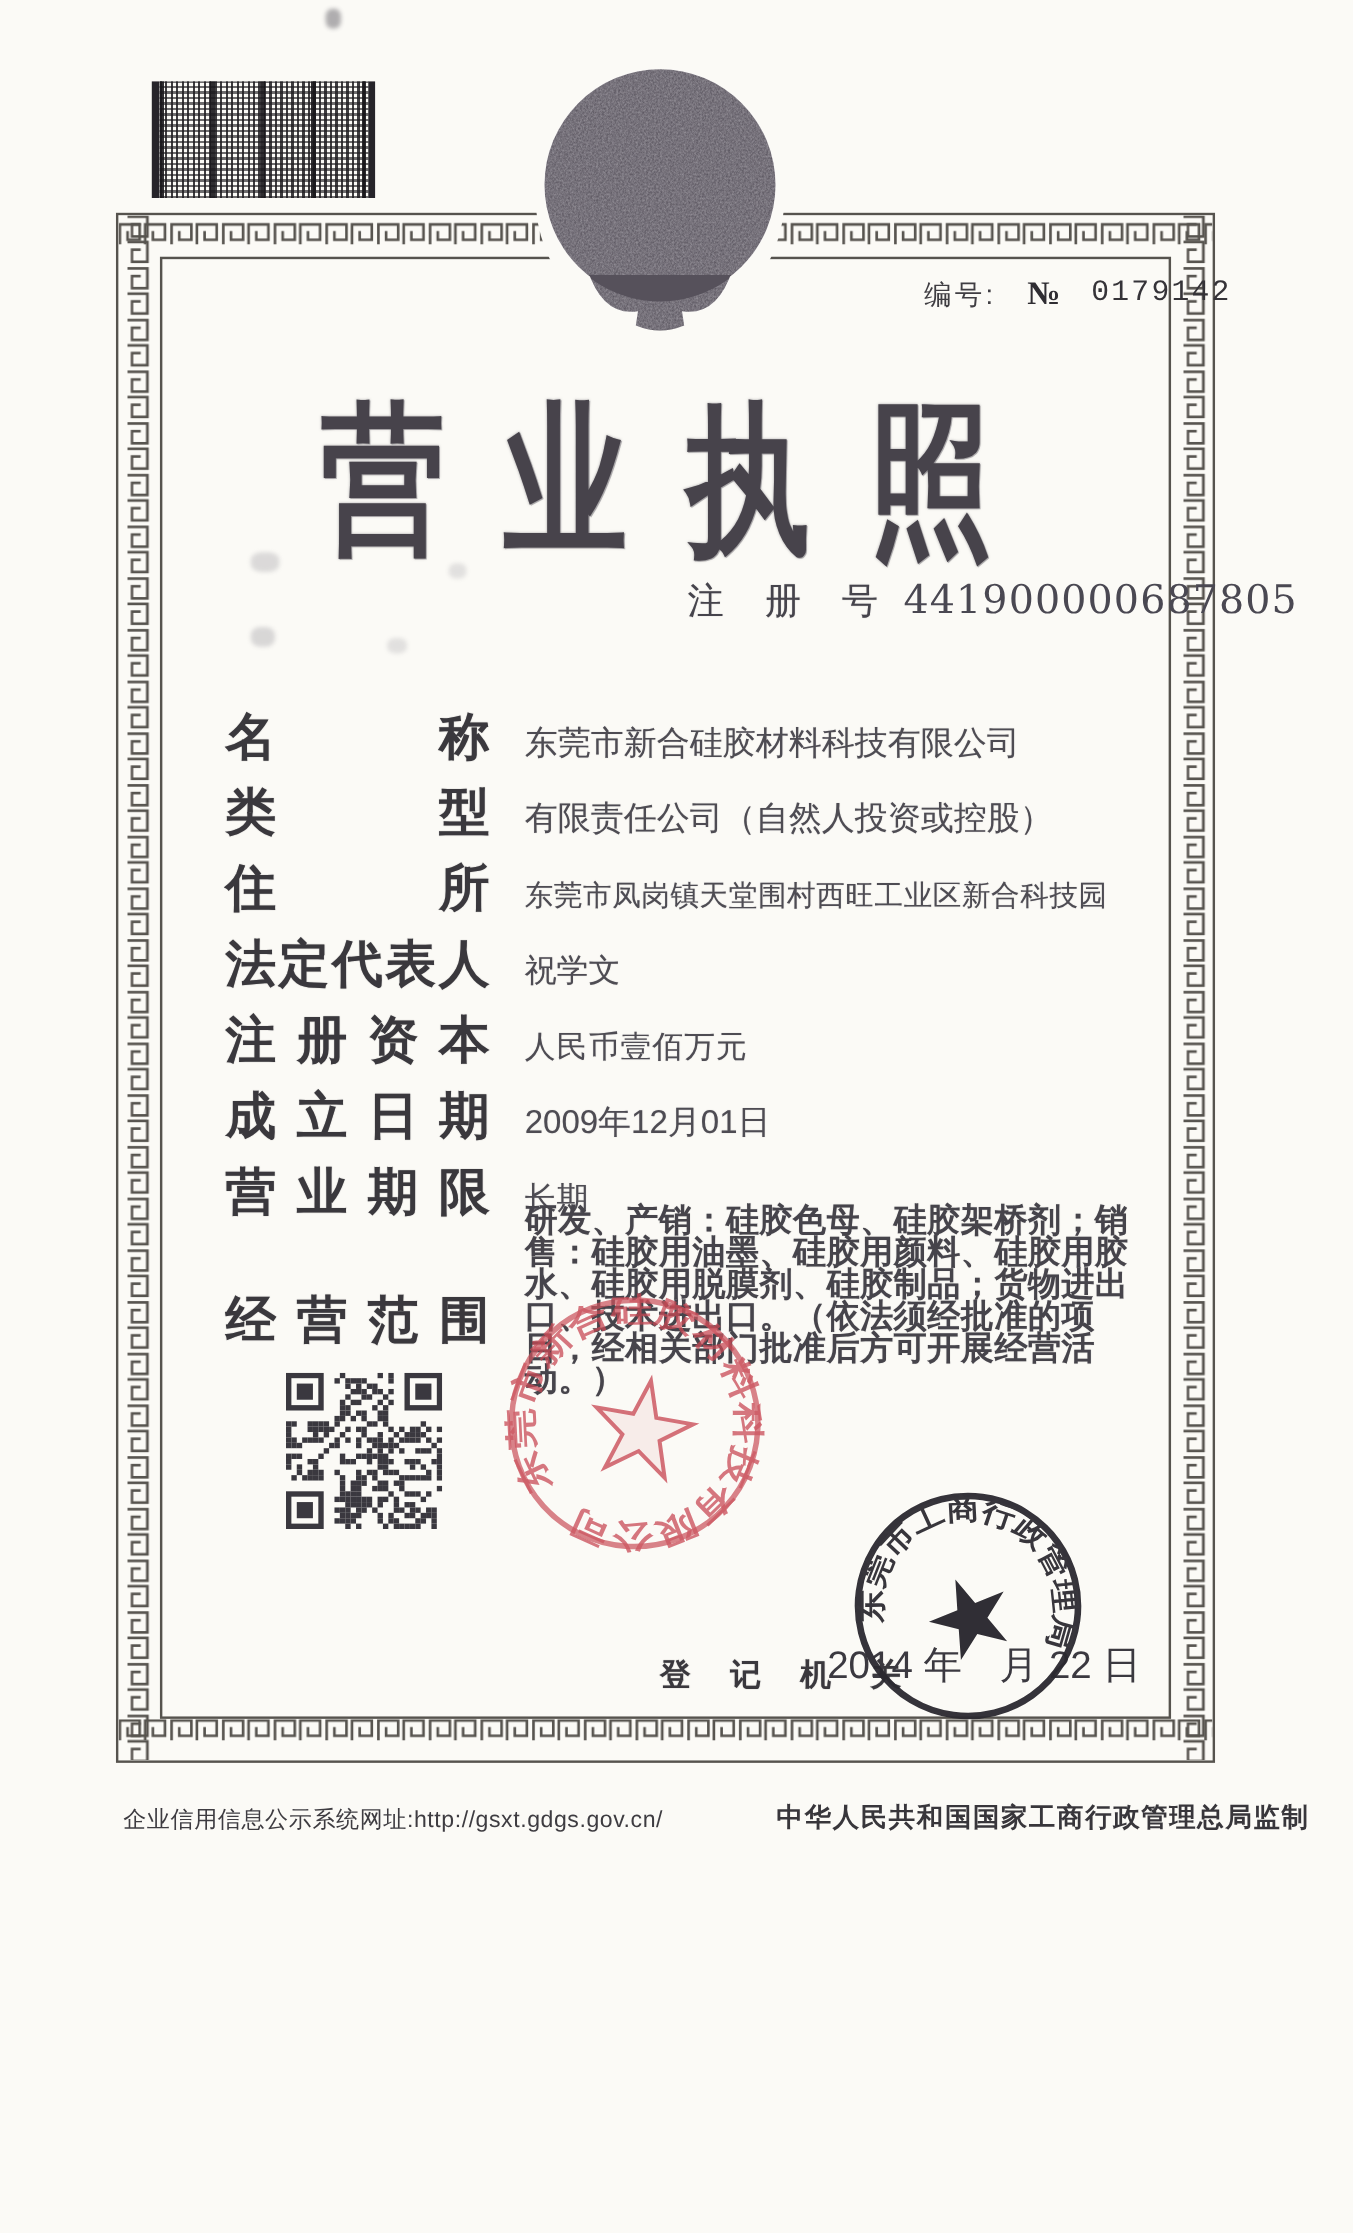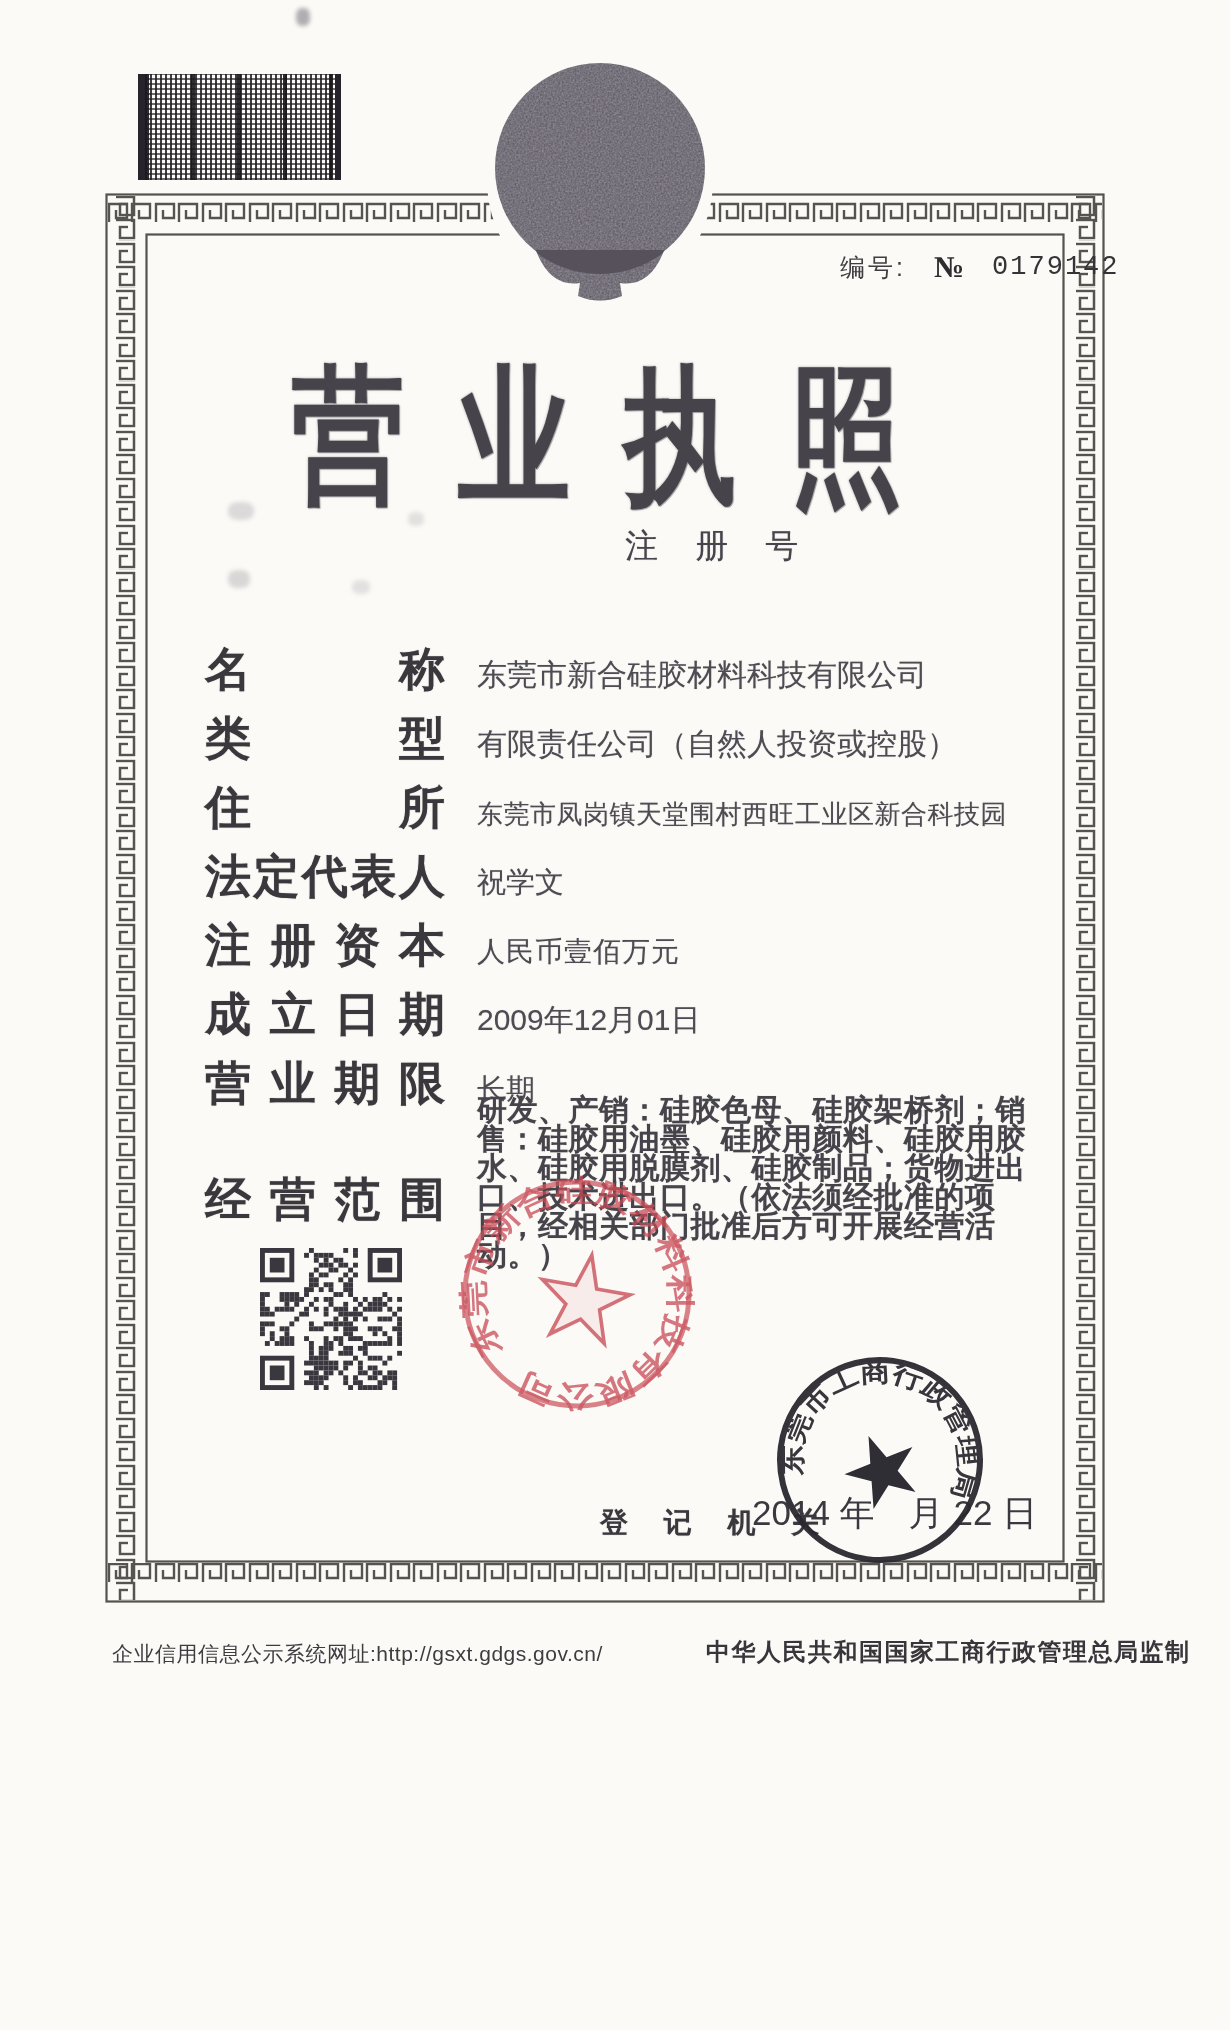--- a/index.html
+++ b/index.html
@@ -139,20 +139,21 @@
 <div class="serial">
   <span class="s-label">编号:</span>
   <span class="s-sym">№</span>
   <span class="s-num">0179142</span>
 </div>
 
 <div class="title">营业执照</div>
 
 <div class="regno">
   <span class="r-label">注 册 号</span>
+  <span class="r-num">441900000687805</span>
 </div>
 
 <div class="fields">
   <div class="frow">
     <span class="f-label">名称</span>
     <span class="f-value v-name">东莞市新合硅胶材料科技有限公司</span>
   </div>
   <div class="frow">
     <span class="f-label">类型</span>
     <span class="f-value v-type">有限责任公司（自然人投资或控股）</span>

